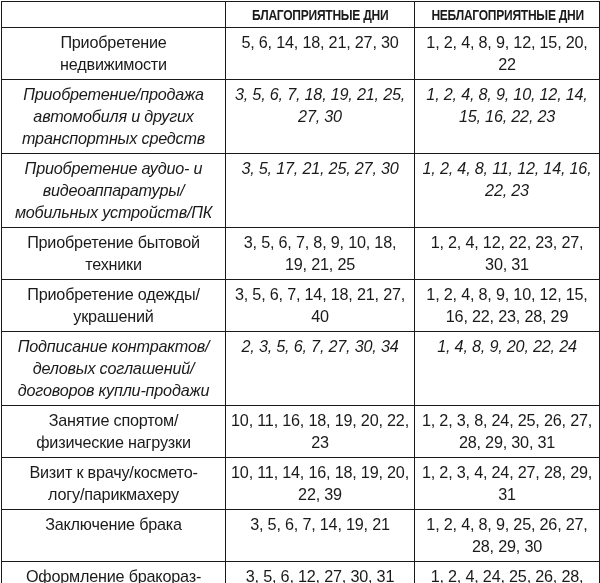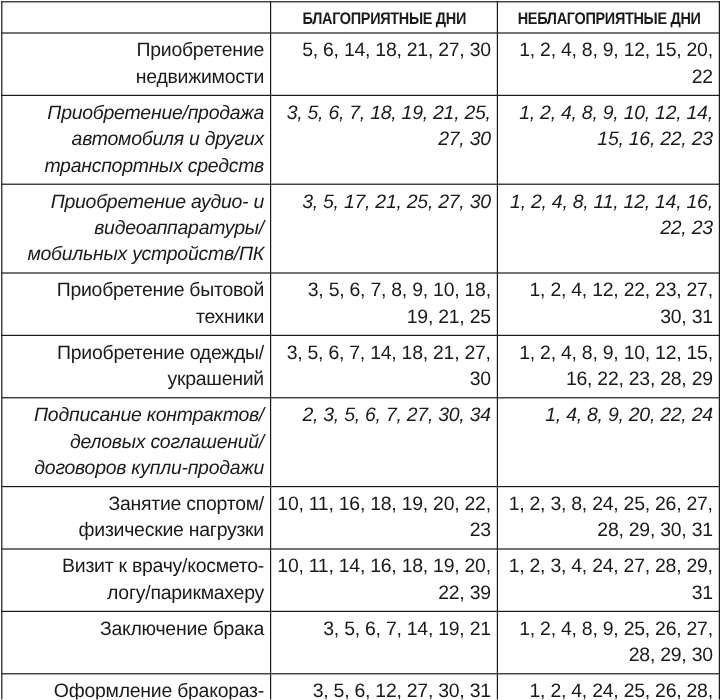--- a/index.html
+++ b/index.html
@@ -23,21 +23,21 @@
     color: #1a1a1a;
     table-layout: fixed;
   }
   table.days-table col.c1 { width: 224px; }
   table.days-table col.c2 { width: 189px; }
   table.days-table col.c3 { width: 185px; }
   table.days-table th,
   table.days-table td {
     border: 1.6px solid #1a1a1a;
     vertical-align: top;
-    text-align: right;
+    text-align: center;
     padding: 3px 5px 4px 5px;
     font-size: 16.2px;
     line-height: 22px;
     font-weight: normal;
     letter-spacing: -0.2px;
   }
   table.days-table th {
     height: 19px;
     padding: 3px 4px 2px 4px;
     font-size: 14px;
@@ -89,21 +89,21 @@
       <td>3, 5, 17, 21, 25, 27, 30</td>
       <td>1, 2, 4, 8, 11, 12, 14, 16, 22, 23</td>
     </tr>
     <tr class="row-h2">
       <td>Приобретение бытовой техники</td>
       <td>3, 5, 6, 7, 8, 9, 10, 18, 19, 21, 25</td>
       <td>1, 2, 4, 12, 22, 23, 27, 30, 31</td>
     </tr>
     <tr class="row-h2">
       <td>Приобретение одежды/ украшений</td>
-      <td>3, 5, 6, 7, 14, 18, 21, 27, 30</td>
+      <td>3, 5, 6, 7, 14, 18, 21, 27, 40</td>
       <td>1, 2, 4, 8, 9, 10, 12, 15, 16, 22, 23, 28, 29</td>
     </tr>
     <tr class="row-h3">
       <td>Подписание контрактов/ деловых соглашений/ договоров купли-продажи</td>
       <td>2, 3, 5, 6, 7, 27, 30, 34</td>
       <td>1, 4, 8, 9, 20, 22, 24</td>
     </tr>
     <tr class="row-h2">
       <td>Занятие спортом/ физические нагрузки</td>
       <td>10, 11, 16, 18, 19, 20, 22, 23</td>

